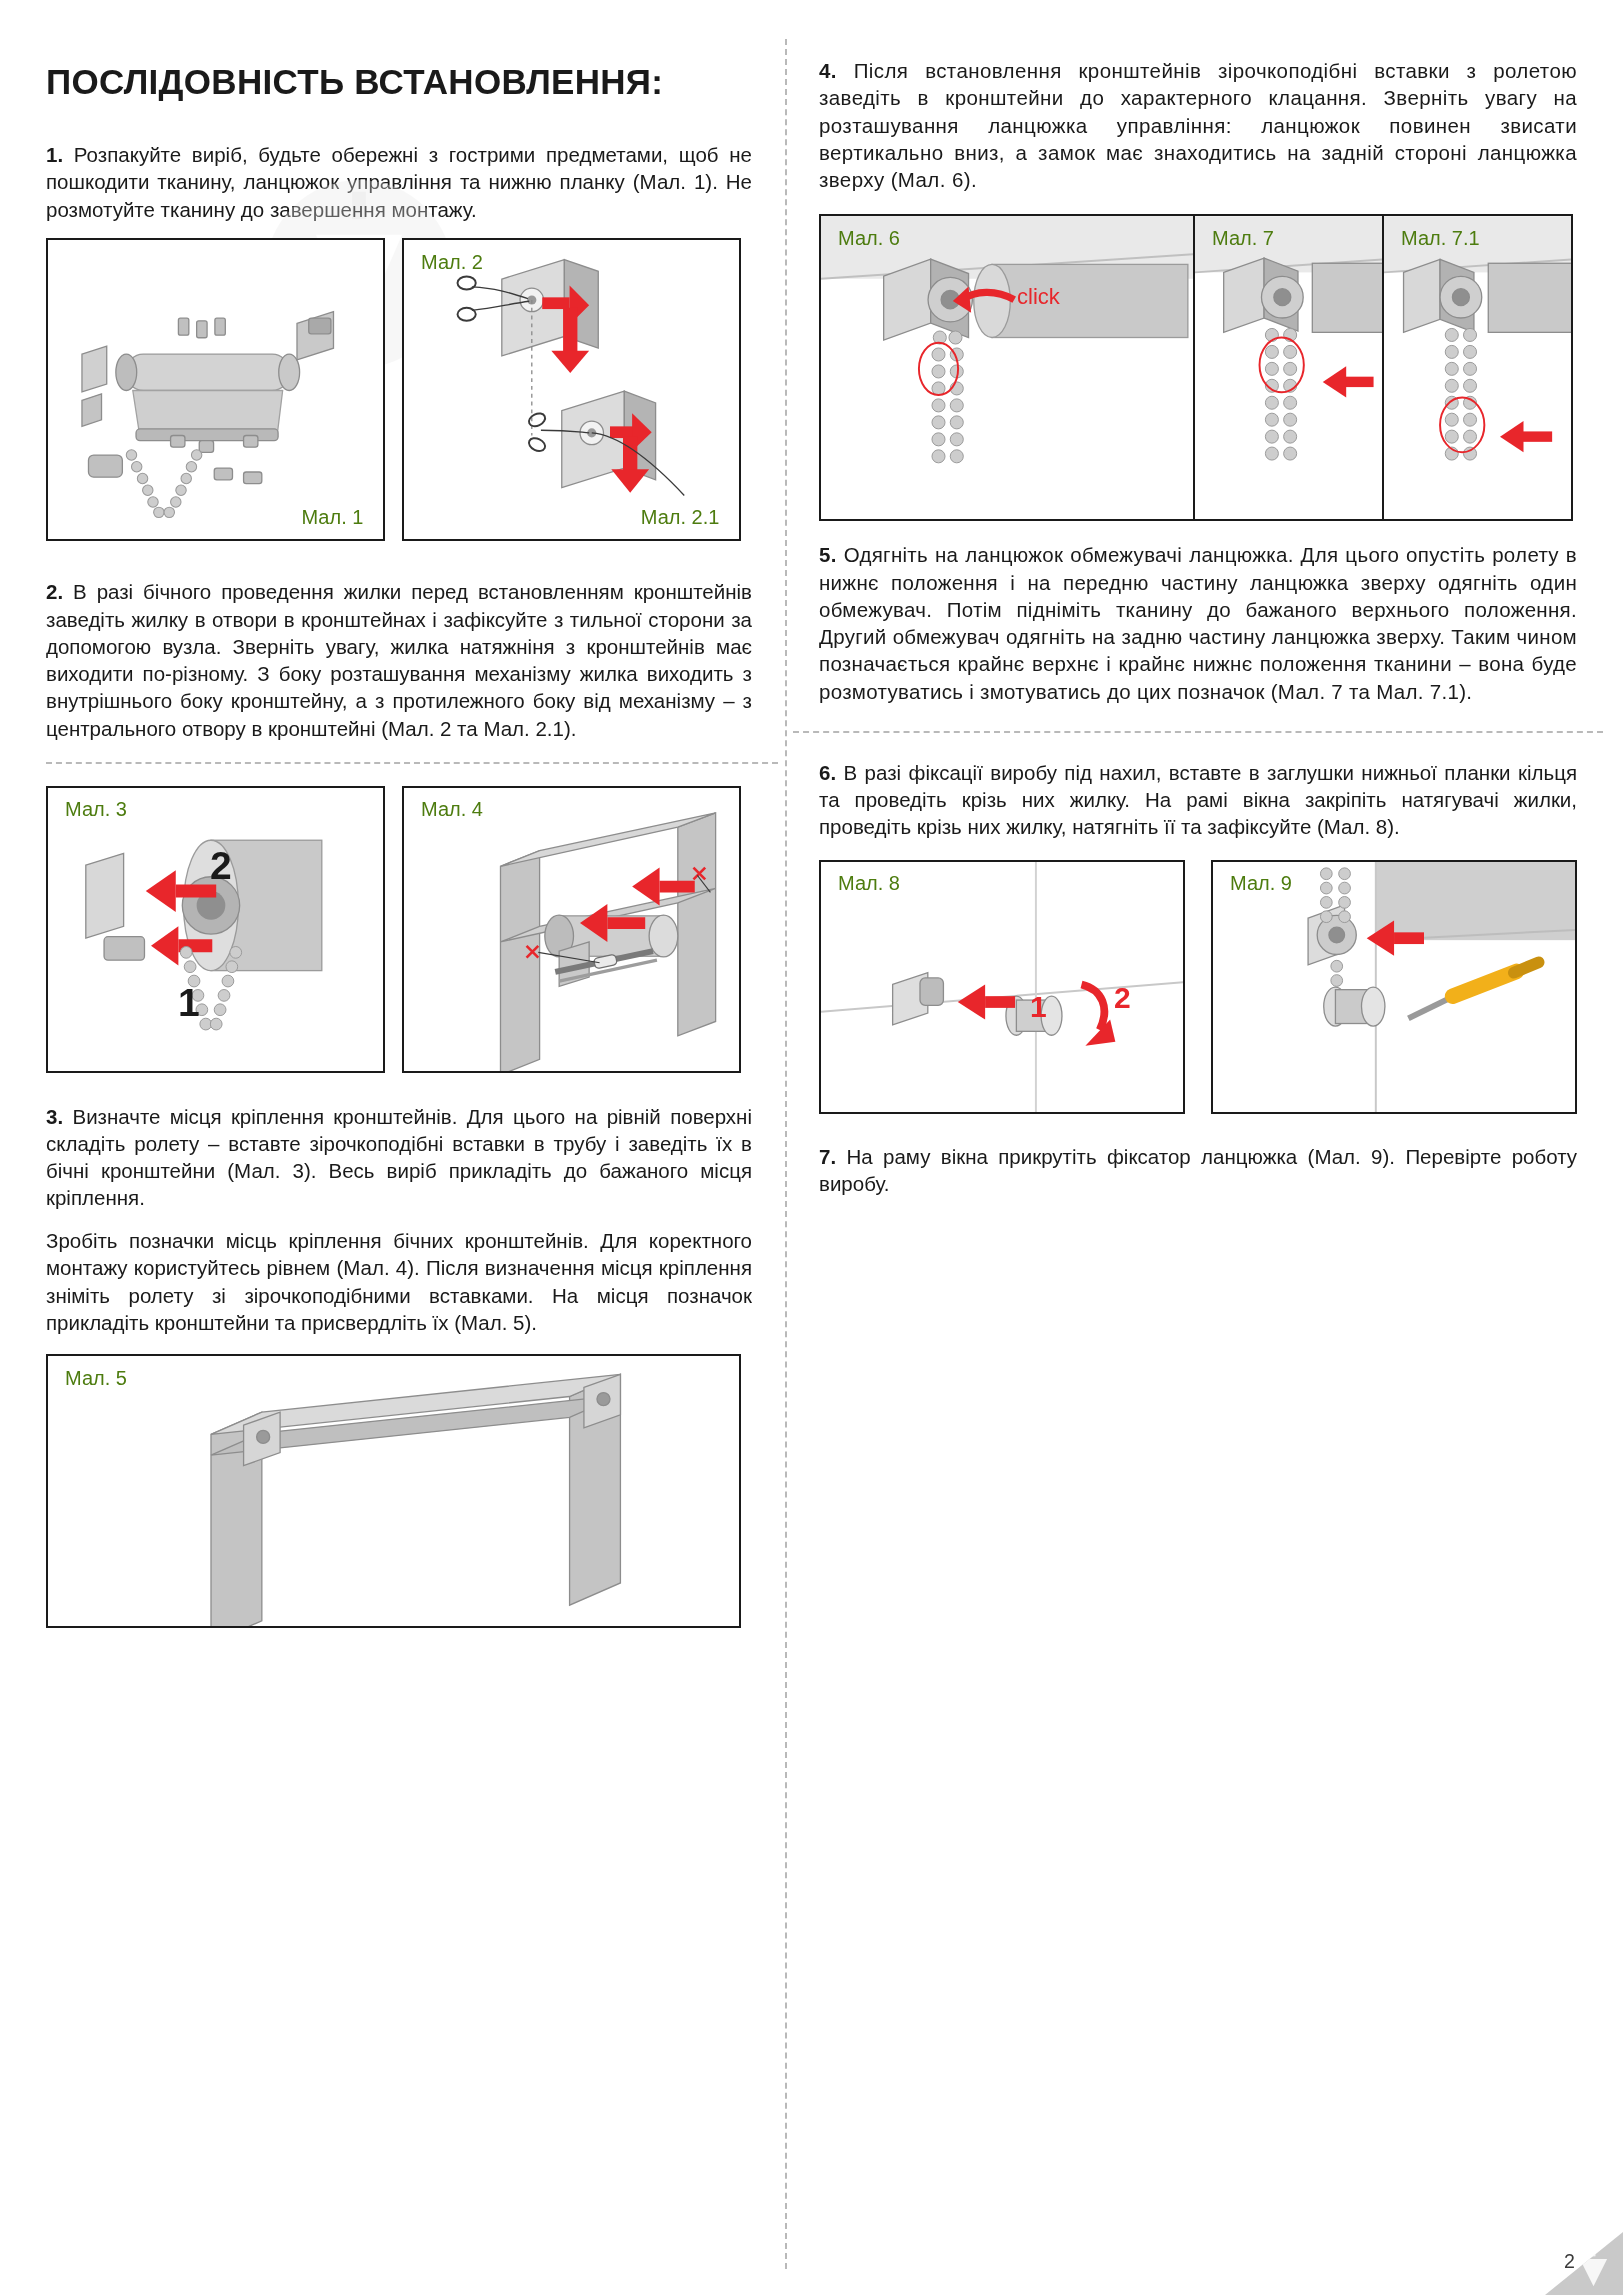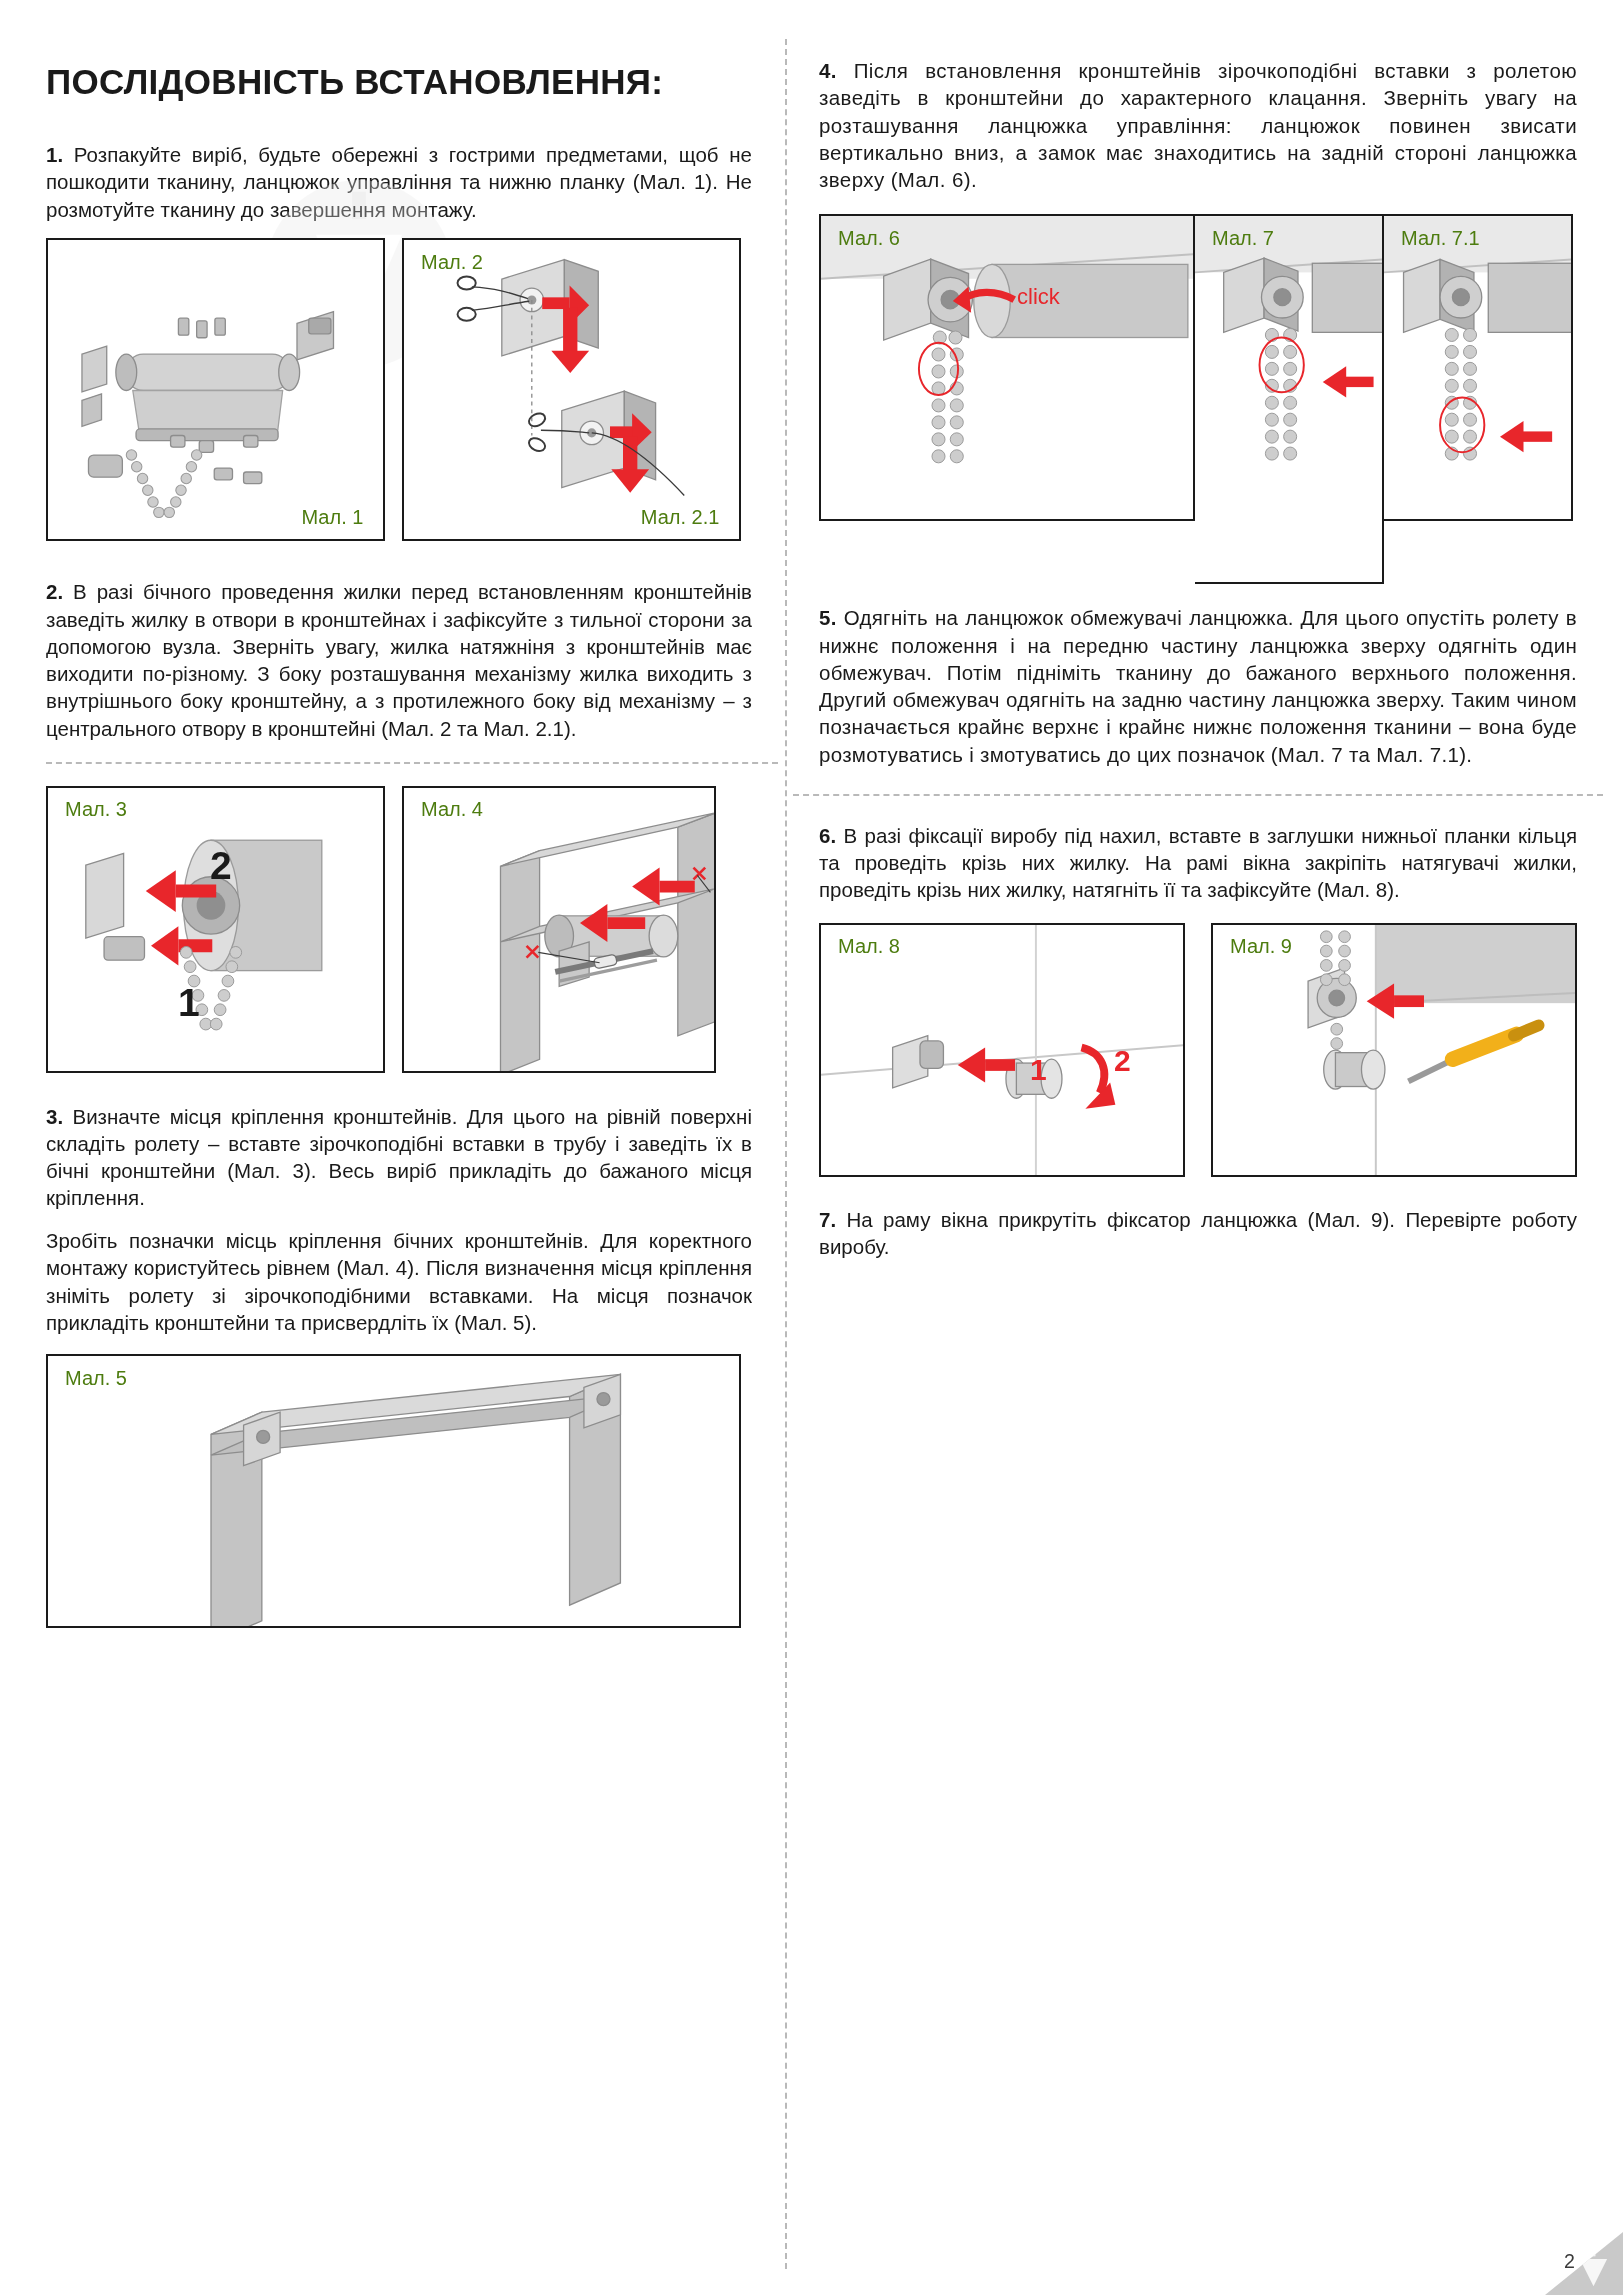--- a/index.html
+++ b/index.html
@@ -284,21 +284,21 @@
               <circle cx="276" cy="296" r="9"></circle>
             <circle cx="282" cy="274" r="9"></circle>
               <circle cx="288" cy="252" r="9"></circle>
           </g>
         </svg>
         <div class="figlabel tl">Мал. 3</div>
         <div style="position:absolute;left:162px;top:56px;font-size:39px;font-weight:bold;">2</div>
         <div style="position:absolute;left:130px;top:193px;font-size:39px;font-weight:bold;">1</div>
       </div>
 
-      <div class="figbox" style="width:314px;height:287px;">
+      <div class="figbox" style="width:339px;height:287px;">
         <svg viewBox="0 0 520 440" width="339" height="287">
           <rect width="520" height="440" fill="#ffffff"></rect>
 
           <g stroke="#8d8d8d" stroke-width="2" fill="#c5c5c5">
             <path d="M148 120 l60 -24 l0 320 l-60 24 z"></path>
             <path d="M420 60 l58 -22 l0 320 l-58 22 z"></path>
             <path d="M148 120 l60 -24 l270 -58 l-58 22 z" fill="#d8d8d8"></path>
             <path d="M148 236 l60 -24 l270 -58 l-58 22 z" fill="#d0d0d0"></path>
           </g>
 
@@ -409,21 +409,21 @@
               <circle cx="208" cy="316" r="10"></circle>
             <circle cx="208" cy="342" r="10"></circle>
               <circle cx="208" cy="368" r="10"></circle>
           </g>
           <ellipse cx="180" cy="234" rx="30" ry="40" fill="none" stroke="#e8262b" stroke-width="3"></ellipse>
         </svg>
         <div class="figlabel tl">Мал. 6</div>
         <div style="position:absolute;left:196px;top:68px;color:#e8262b;font-size:22px;font-weight:normal;">click</div>
       </div>
 
-      <div class="figbox" style="width:189px;height:370px;border-left:none;">
+      <div class="figbox" style="width:189px;height:307px;border-left:none;">
         <svg viewBox="0 0 290 470" width="189" height="307">
           <rect width="290" height="470" fill="#ffffff"></rect>
           <rect x="0" y="0" width="290" height="86" fill="#e9e9e9"></rect>
           <path d="M0 86 L290 66" stroke="#c0c0c0" stroke-width="3"></path>
           <g stroke="#8d8d8d" stroke-width="2">
             <path d="M44 86 l62 -22 l0 92 l-62 22 z" fill="#d8d8d8"></path>
             <path d="M106 64 l52 20 l0 92 l-52 -20 z" fill="#b2b2b2"></path>
             <circle cx="134" cy="124" r="32" fill="#cfcfcf"></circle>
             <circle cx="134" cy="124" r="13" fill="#8f8f8f"></circle>
             <rect x="180" y="72" width="110" height="106" fill="#c9c9c9"></rect>

